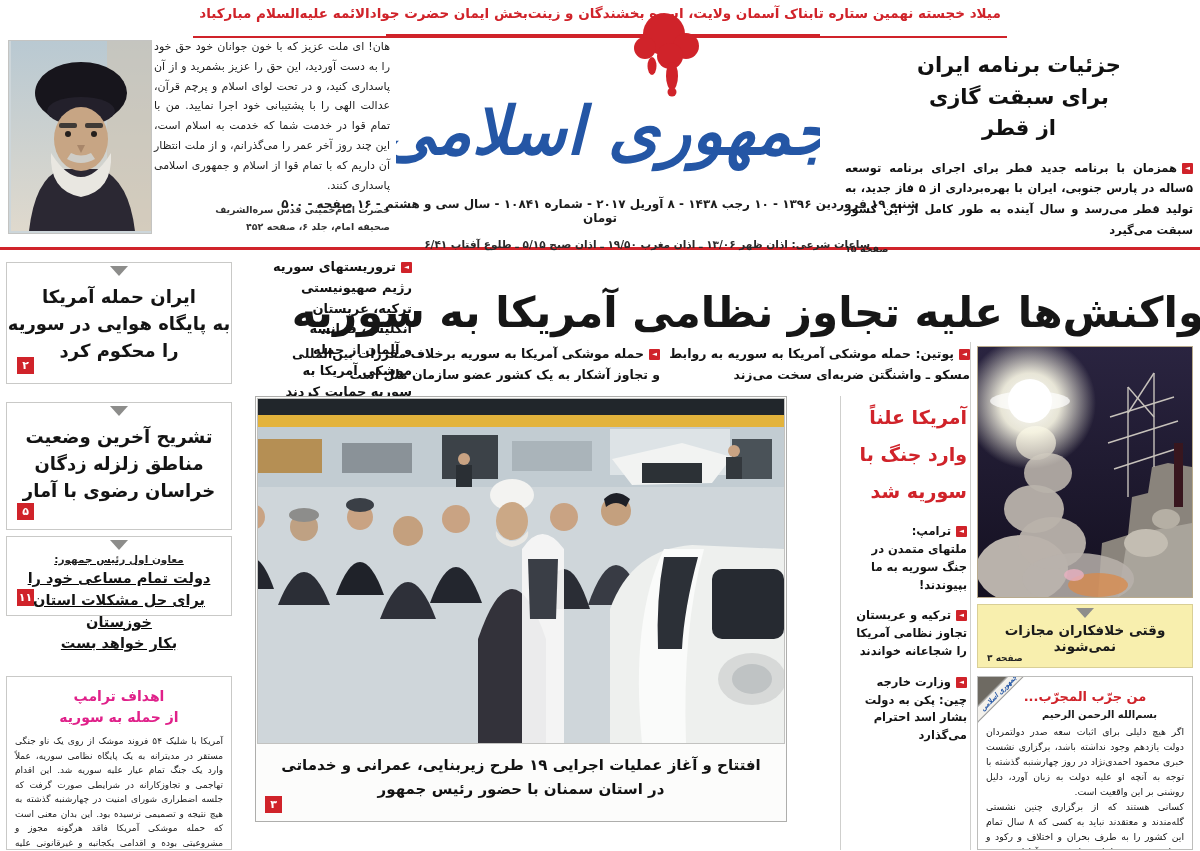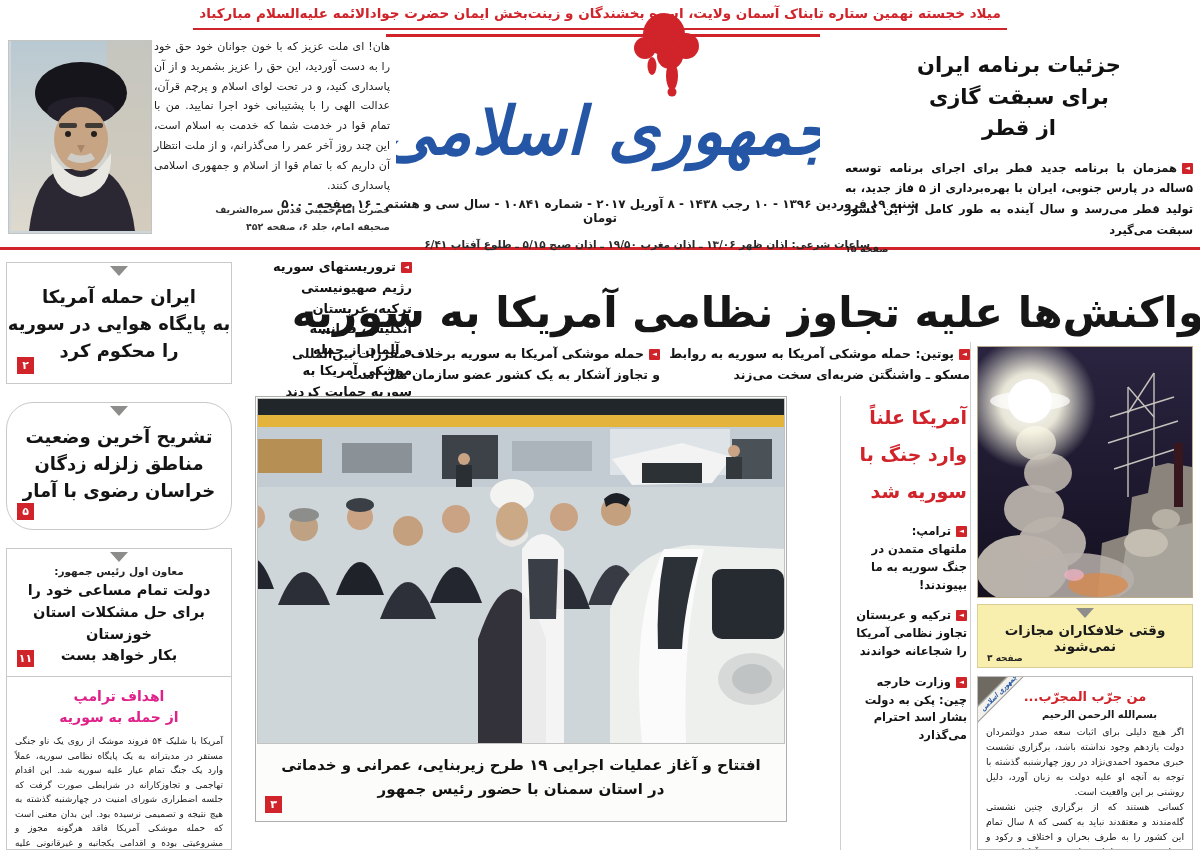--- a/index.html
+++ b/index.html
@@ -6,21 +6,21 @@
   .page{position:relative;width:1200px;height:851px;background:#ffffff;overflow:hidden;direction:rtl;margin:0 auto;}
   .abs{position:absolute;}
   .preline{white-space:pre-line;}
   .just{text-align:justify;text-justify:inter-word;}
   .ctr{text-align:center;}
   .rgt{text-align:right;}
   .lft{text-align:left;}
 
   
   .banner{left:0;top:3px;width:1200px;text-align:center;}
-  .banner span{display:inline-block;color:#d0232a;font-weight:bold;font-size:13.5px;border-bottom:2px solid #d0232a;padding:0 6px 7px;}
+  .banner span{display:inline-block;color:#d0232a;font-weight:bold;font-size:13.5px;border-bottom:2px solid #d0232a;padding:0 6px 15px;}
   .mast-rule{left:386px;top:34px;width:434px;height:3px;background:#d0232a;}
   .divider{left:0;top:247px;width:1200px;height:3px;background:#d0232a;}
 
   
   .portrait{left:8px;top:40px;width:142px;height:192px;border:1px solid #c4c4c2;background:#cdd6da;}
   .quote{left:154px;top:37px;width:236px;font-size:11px;line-height:1.8;color:#1d1d1d;}
   .quote .attr{font-size:9.5px;margin-top:7px;color:#333;font-weight:bold;line-height:1.7;}
   .mastsvg{left:396px;top:42px;width:424px;height:150px;}
   .dripsvg{left:612px;top:12px;width:104px;height:96px;z-index:3;}
   .dateline{left:280px;top:197px;width:640px;font-size:12px;font-weight:bold;color:#1c1c1c;text-align:center;}
@@ -141,28 +141,28 @@
     <div class="p lft">صفحه ۱۵</div>
   </div>
 
   <div class="abs lbox" style="top:262px;height:122px;">
     <div class="tri"></div>
     <div class="ttl ctr preline">ایران حمله آمریکا
 به پایگاه هوایی در سوریه
 را محکوم کرد</div>
     <div class="badge">۲</div>
   </div>
-  <div class="abs lbox" style="top:402px;height:128px;border-radius:27px;">
+  <div class="abs lbox" style="top:402px;height:128px;">
     <div class="tri"></div>
     <div class="ttl ctr preline">تشریح آخرین وضعیت
 مناطق زلزله زدگان
 خراسان رضوی با آمار</div>
     <div class="badge">۵</div>
   </div>
-  <div class="abs lbox box3" style="top:548px;height:129px;">
+  <div class="abs lbox box3" style="top:536px;height:80px;text-decoration:underline;">
     <div class="tri"></div>
     <div class="kick ctr">معاون اول رئیس جمهور:</div>
     <div class="ttl ctr preline">دولت تمام مساعی خود را
 برای حل مشکلات استان خوزستان
 بکار خواهد بست</div>
     <div class="badge">۱۱</div>
   </div>
   <div class="abs lbox box4" style="top:676px;height:174px;">
     <div class="ttl4 ctr preline">اهداف ترامپ
 از حمله به سوریه</div>

